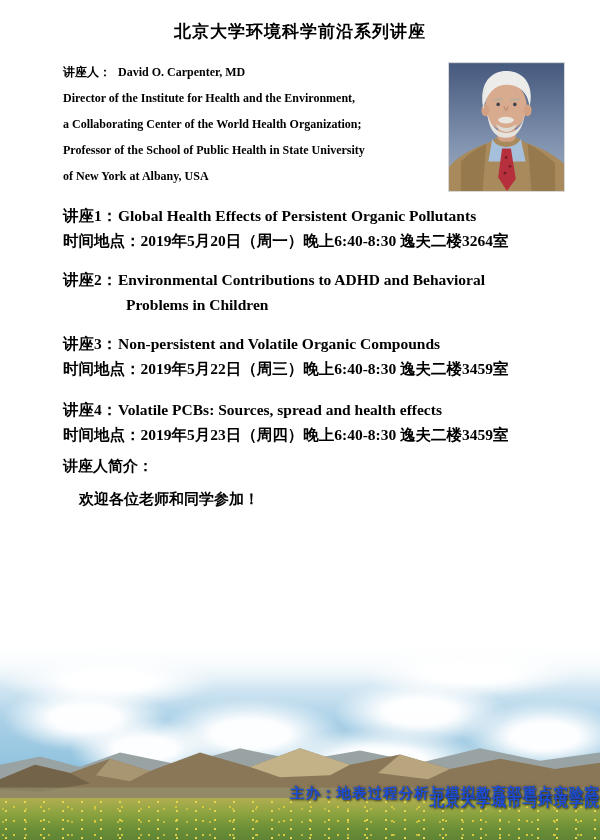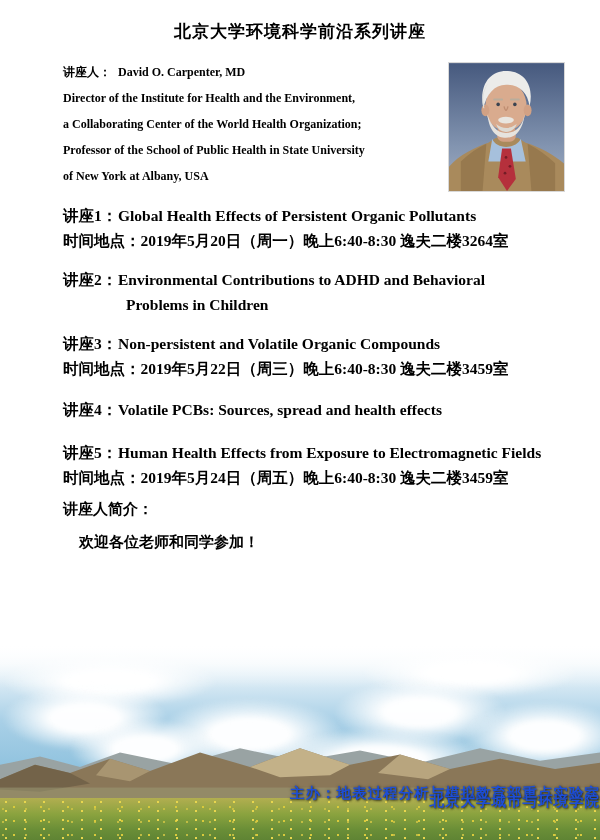--- a/index.html
+++ b/index.html
@@ -150,26 +150,23 @@
       <div class="wrap2">Problems in Children</div>
     </div>
 
     <div class="lecture">
       <div class="title-line"><span class="inline-label">讲座3：</span><span>Non-persistent and Volatile Organic Compounds</span></div>
       <div class="time-line"><span class="time-label">时间地点：</span><span>2019年5月22日（周三）晚上6:40-8:30 逸夫二楼3459室</span></div>
     </div>
 
     <div class="lecture" style="margin-top:16px;">
       <div class="title-line"><span class="inline-label">讲座4：</span><span>Volatile PCBs: Sources, spread and health effects</span></div>
+      <div class="time-line"><span class="time-label">时间地点：</span><span>2019年5月23日（周四）晚上6:40-8:30 逸夫二楼3459室</span></div>
     </div>
 
-    <div class="lecture" style="margin-top:18px;">
-      <div class="title-line"><span class="inline-label">讲座5：</span><span>Human Health Effects from Exposure to Electromagnetic Fields</span></div>
-      <div class="time-line"><span class="time-label">时间地点：</span><span>2019年5月24日（周五）晚上6:40-8:30 逸夫二楼3459室</span></div>
-    </div>
 
 
     <div class="bio-heading">讲座人简介：</div>
 
     <div class="welcome">欢迎各位老师和同学参加！</div>
   </div>
 
 </div>
 
 </body></html>

